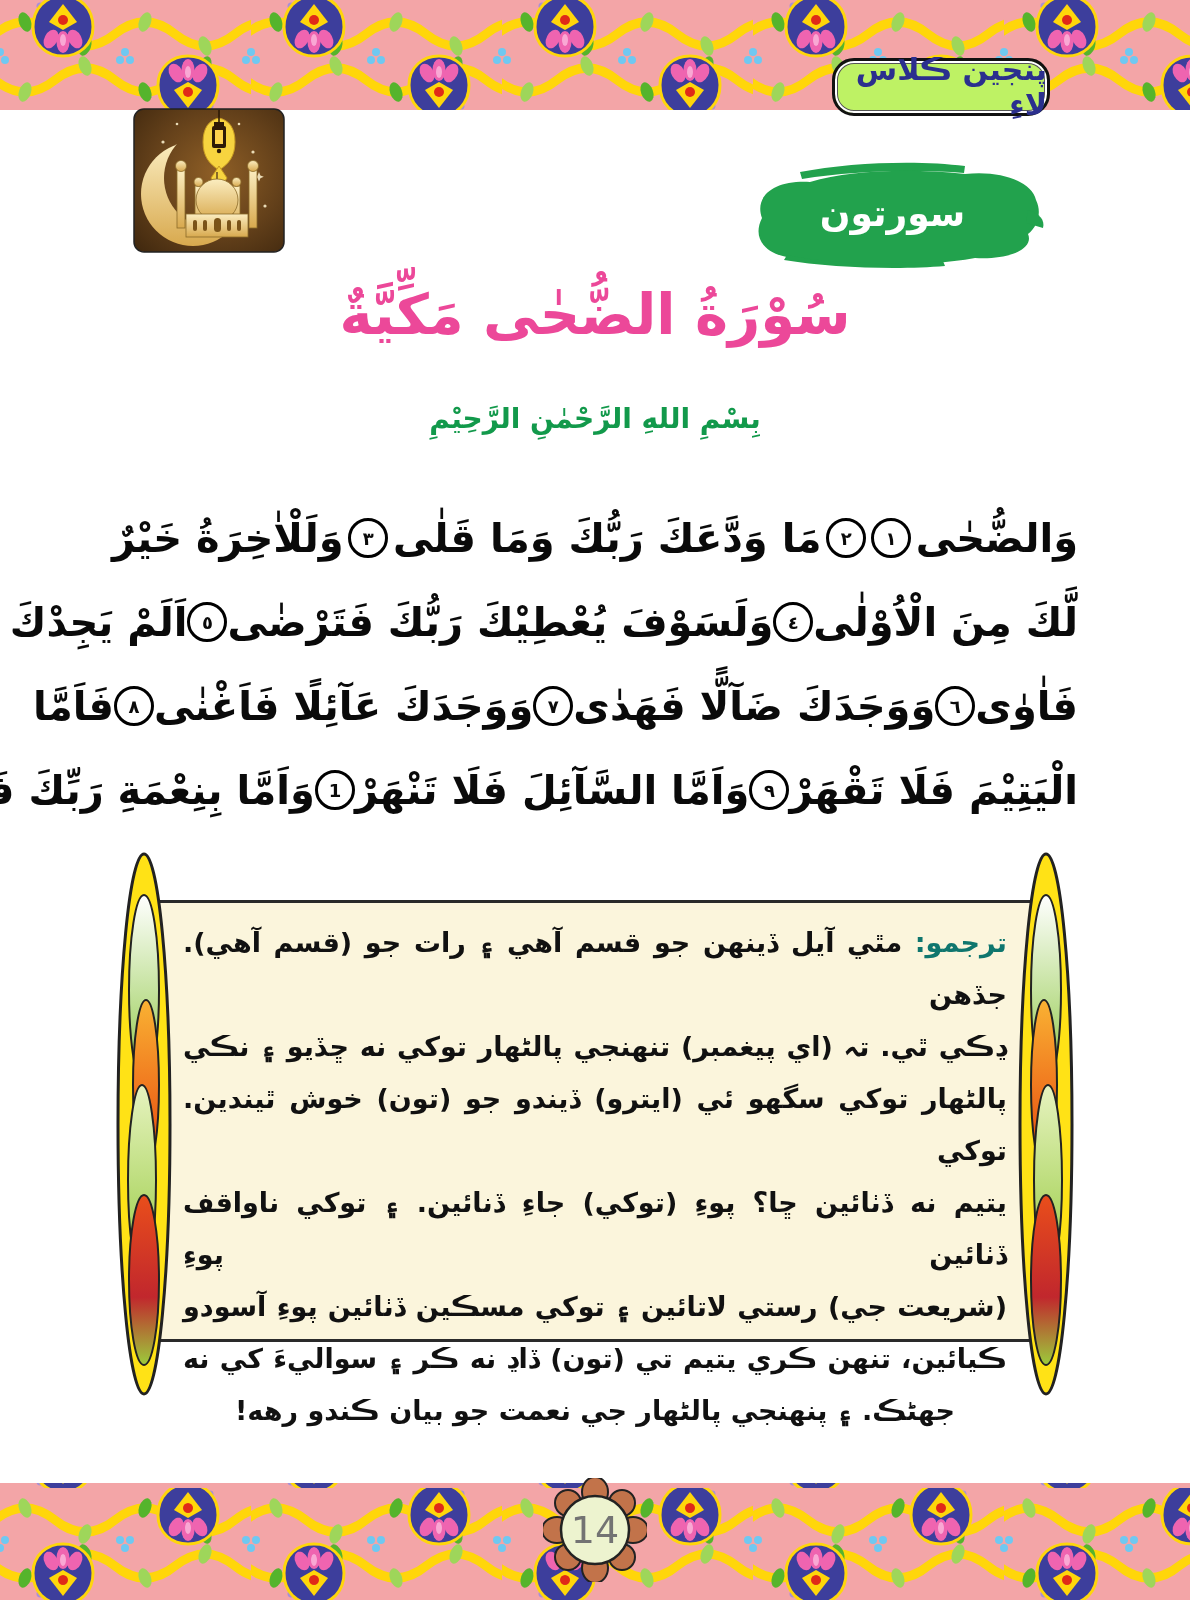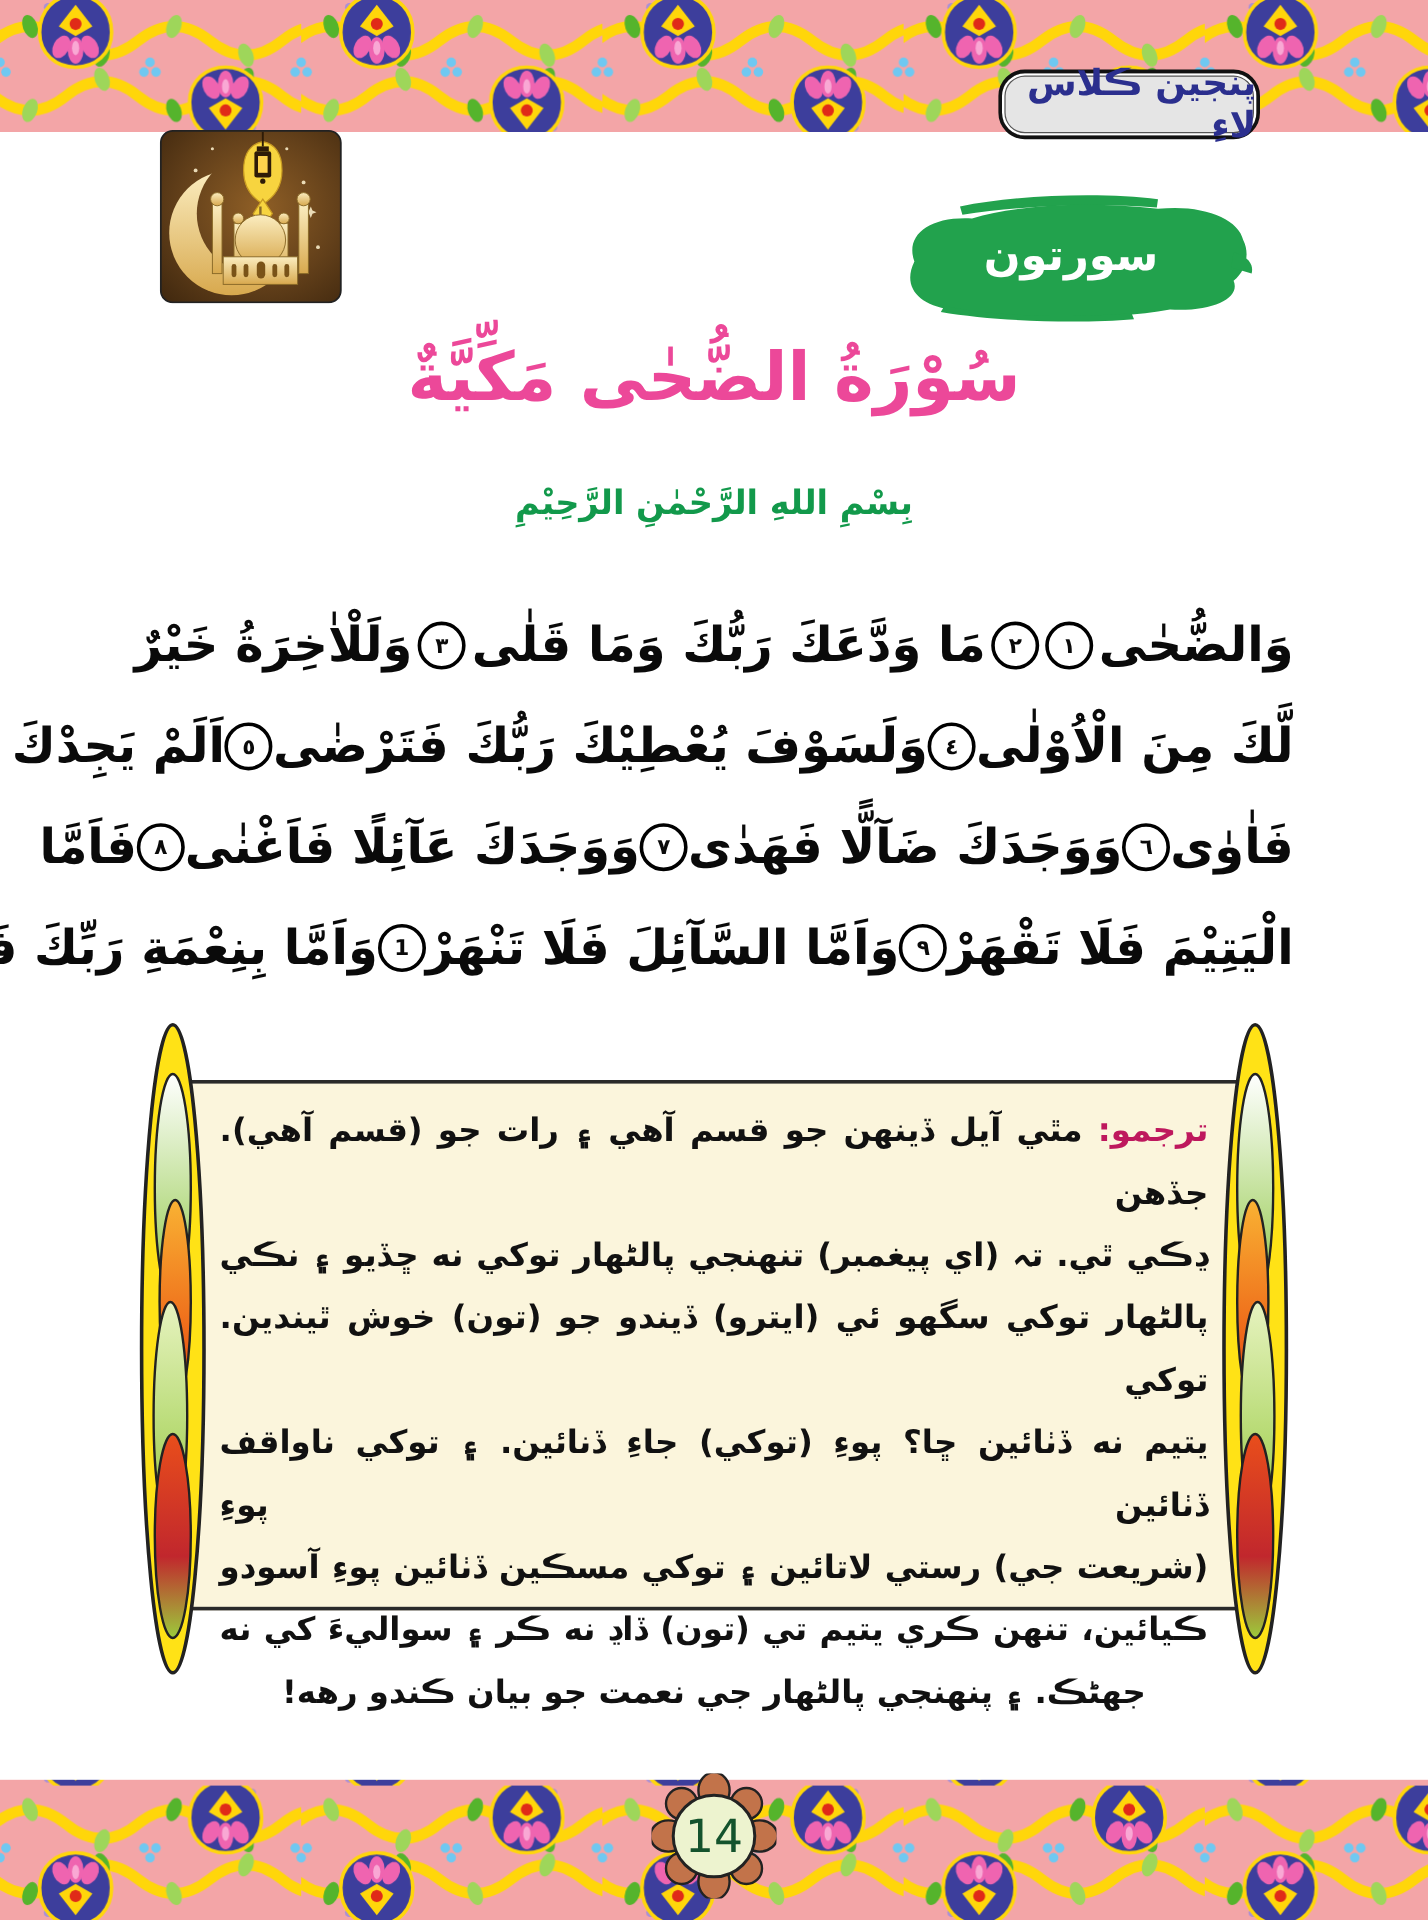--- a/index.html
+++ b/index.html
@@ -9,21 +9,21 @@
     font-family:"DejaVu Sans",sans-serif;
   }
   svg{display:block}
   
   .strip{position:absolute;left:0;width:1190px;}
   .strip-top{top:0;height:110px;}
   .strip-bottom{top:1483px;height:117px;}
   
   .class-label{
     position:absolute;top:58px;right:140px;width:212px;height:52px;
-    background:#e5e5e5;border:3px solid #111;border-radius:22px;
+    background:#bef264;border:3px solid #111;border-radius:22px;
     box-shadow:inset 0 0 0 2px #fff, inset 0 0 0 3px #555;
     display:flex;align-items:center;justify-content:center;
     direction:rtl;color:#2B2F8E;font-weight:bold;font-size:30px;margin-left:18px;
   }
   
   .mosque{position:absolute;top:108px;left:133px;width:152px;height:145px;}
   
   .banner{position:absolute;top:160px;left:740px;width:305px;height:112px;}
   .banner svg{position:absolute;inset:0;}
   .banner .banner-text{
@@ -58,27 +58,27 @@
     padding:14px 30px 0 30px;box-sizing:border-box;
   }
   .rod{position:absolute;top:5px;width:58px;height:548px;}
   .rod.left{left:0;}
   .rod.right{right:0;}
   .tline{
     direction:rtl;text-align:justify;text-align-last:justify;
     color:#111;font-size:27px;font-weight:bold;line-height:52px;
   }
   .tline.last{text-align-last:center;}
-  .tlabel{color:#be185d;font-weight:bold;}
+  .tlabel{color:#0f766e;font-weight:bold;}
   
   .badge{position:absolute;top:1478px;left:543px;width:104px;height:104px;}
   .badge svg{position:absolute;inset:0;}
   .badge span{
     position:absolute;inset:0;display:flex;align-items:center;justify-content:center;
-    font-size:38px;color:#14532d;font-family:"DejaVu Sans",sans-serif;
+    font-size:38px;color:#737373;font-family:"DejaVu Sans",sans-serif;
   }
 </style>
 </head>
 <body>
 
 <svg width="0" height="0" style="position:absolute" aria-hidden="true">
   <defs>
     <linearGradient id="rodGreen" x1="0" y1="0" x2="0" y2="1">
       <stop offset="0%" stop-color="#ffffff"></stop>
         <stop offset="100%" stop-color="#8CC63F"></stop>

